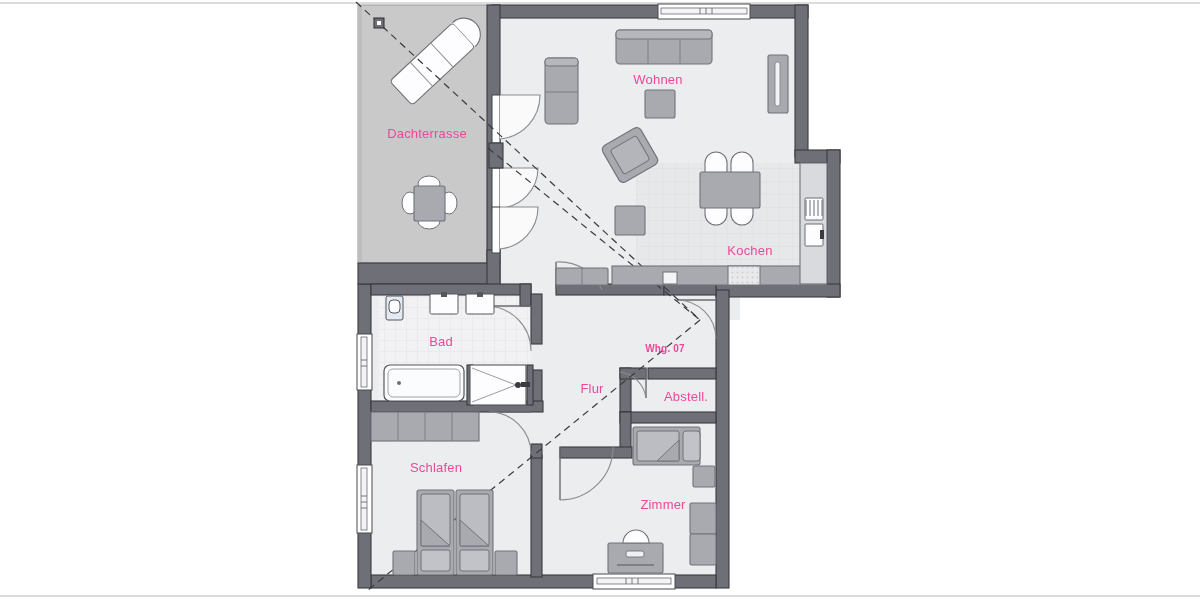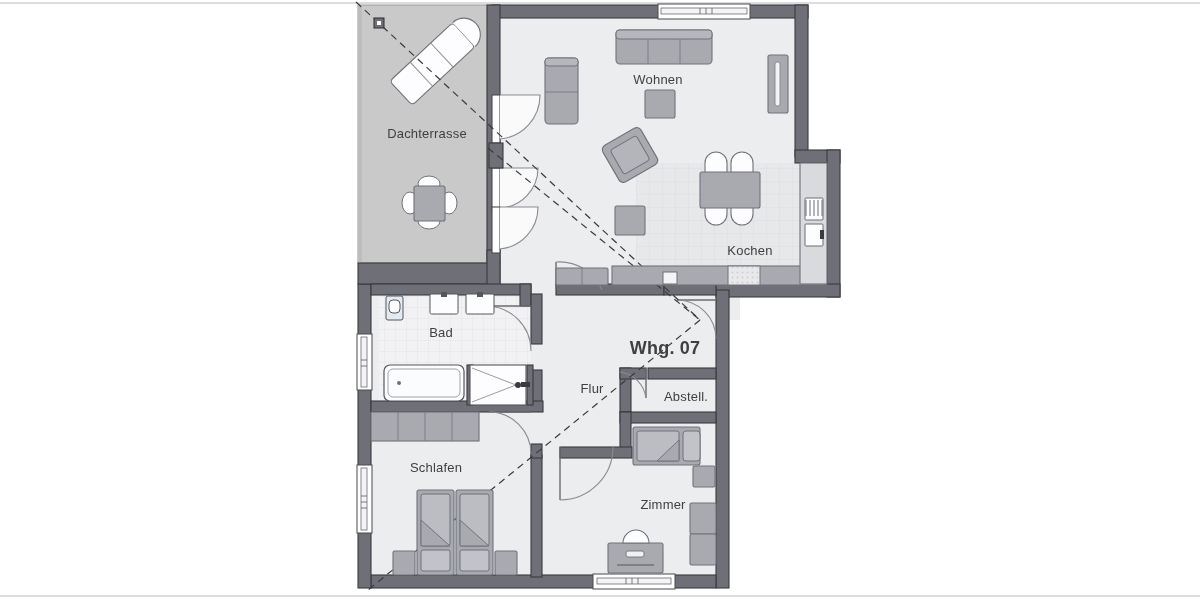--- a/index.html
+++ b/index.html
@@ -6,28 +6,28 @@
   html,body{margin:0;padding:0;background:#ffffff;}
   body{
     width:1200px;height:600px;overflow:hidden;
     font-family:"Liberation Sans","DejaVu Sans",sans-serif;
   }
   #stage{position:relative;width:1200px;height:600px;background:#ffffff;}
   #plan{position:absolute;left:0;top:0;width:1200px;height:600px;}
   .lbl{
     position:absolute;
     font-family:"Liberation Sans","DejaVu Sans",sans-serif;
-    color:#404040;
+    color:#ec4899;
     white-space:nowrap;
     transform:translate(-50%,-50%);
     pointer-events:none;
     letter-spacing:.2px;
   }
   .lbl.room{font-size:13px;font-weight:400;}
-  .lbl.unit{font-size:18px;font-weight:700;}
+  .lbl.unit{font-size:10px;font-weight:700;}
 </style>
 </head>
 <body>
 
 <div id="stage">
 
   <svg id="plan" viewBox="0 0 1200 600" xmlns="http://www.w3.org/2000/svg">
 
     <defs>
       <pattern id="tilepat" width="13" height="13" patternUnits="userSpaceOnUse">
@@ -372,20 +372,20 @@
         <line x1="617" y1="565" x2="654" y2="565" stroke="#70727a" stroke-width="1.4"></line>
       </g>
       <path d="M623 543 a13 13 0 0 1 26 0 z" fill="#fdfdff" stroke="#707279" stroke-width="1.1"></path>
     </g>
 
   </svg>
 
   <div class="lbl room" style="left:427px;top:133px;">Dachterrasse</div>
   <div class="lbl room" style="left:658px;top:79px;">Wohnen</div>
   <div class="lbl room" style="left:750px;top:250px;text-align:center;">Kochen</div>
-  <div class="lbl room" style="left:441px;top:332px;">Bad</div>
+  <div class="lbl room" style="left:441px;top:341px;">Bad</div>
   <div class="lbl room" style="left:592px;top:388px;text-align:center;">Flur</div>
   <div class="lbl room" style="left:686px;top:396px;">Abstell.</div>
   <div class="lbl room" style="left:436px;top:467px;text-align:right;">Schlafen</div>
   <div class="lbl room" style="left:663px;top:504px;">Zimmer</div>
   <div class="lbl unit" style="left:665px;top:348px;">Whg. 07</div>
 
 </div>
 
 </body></html>

